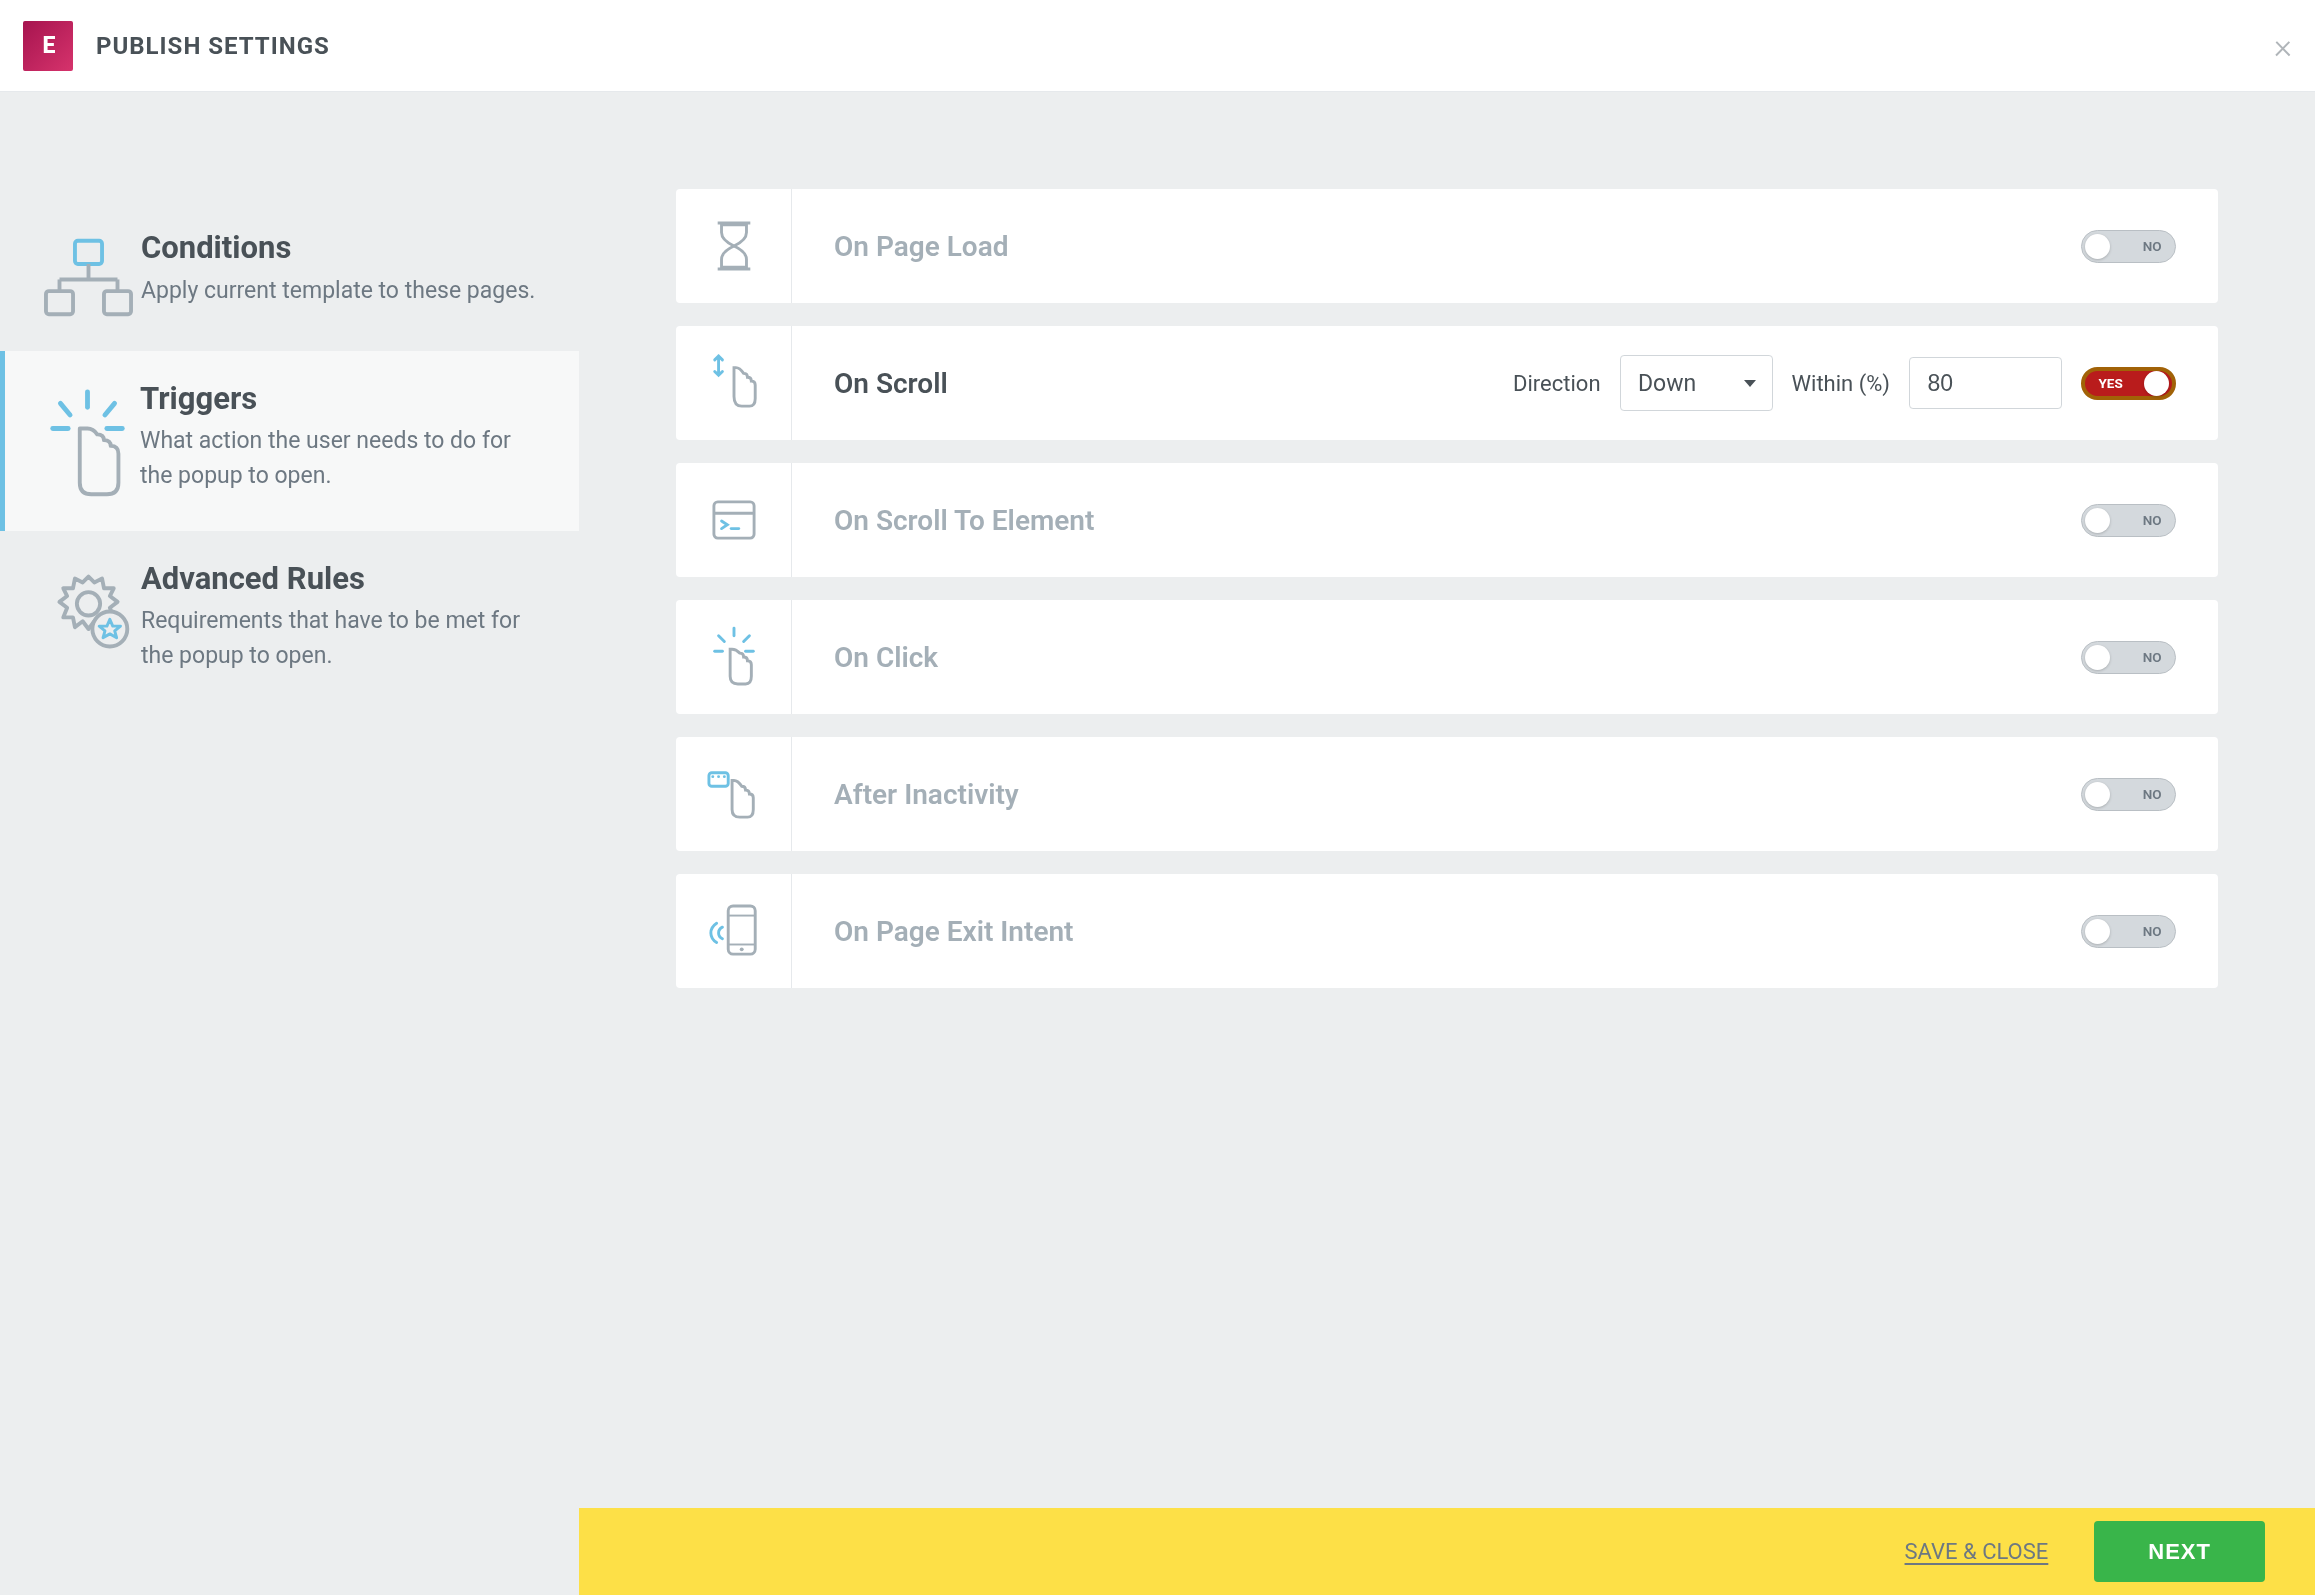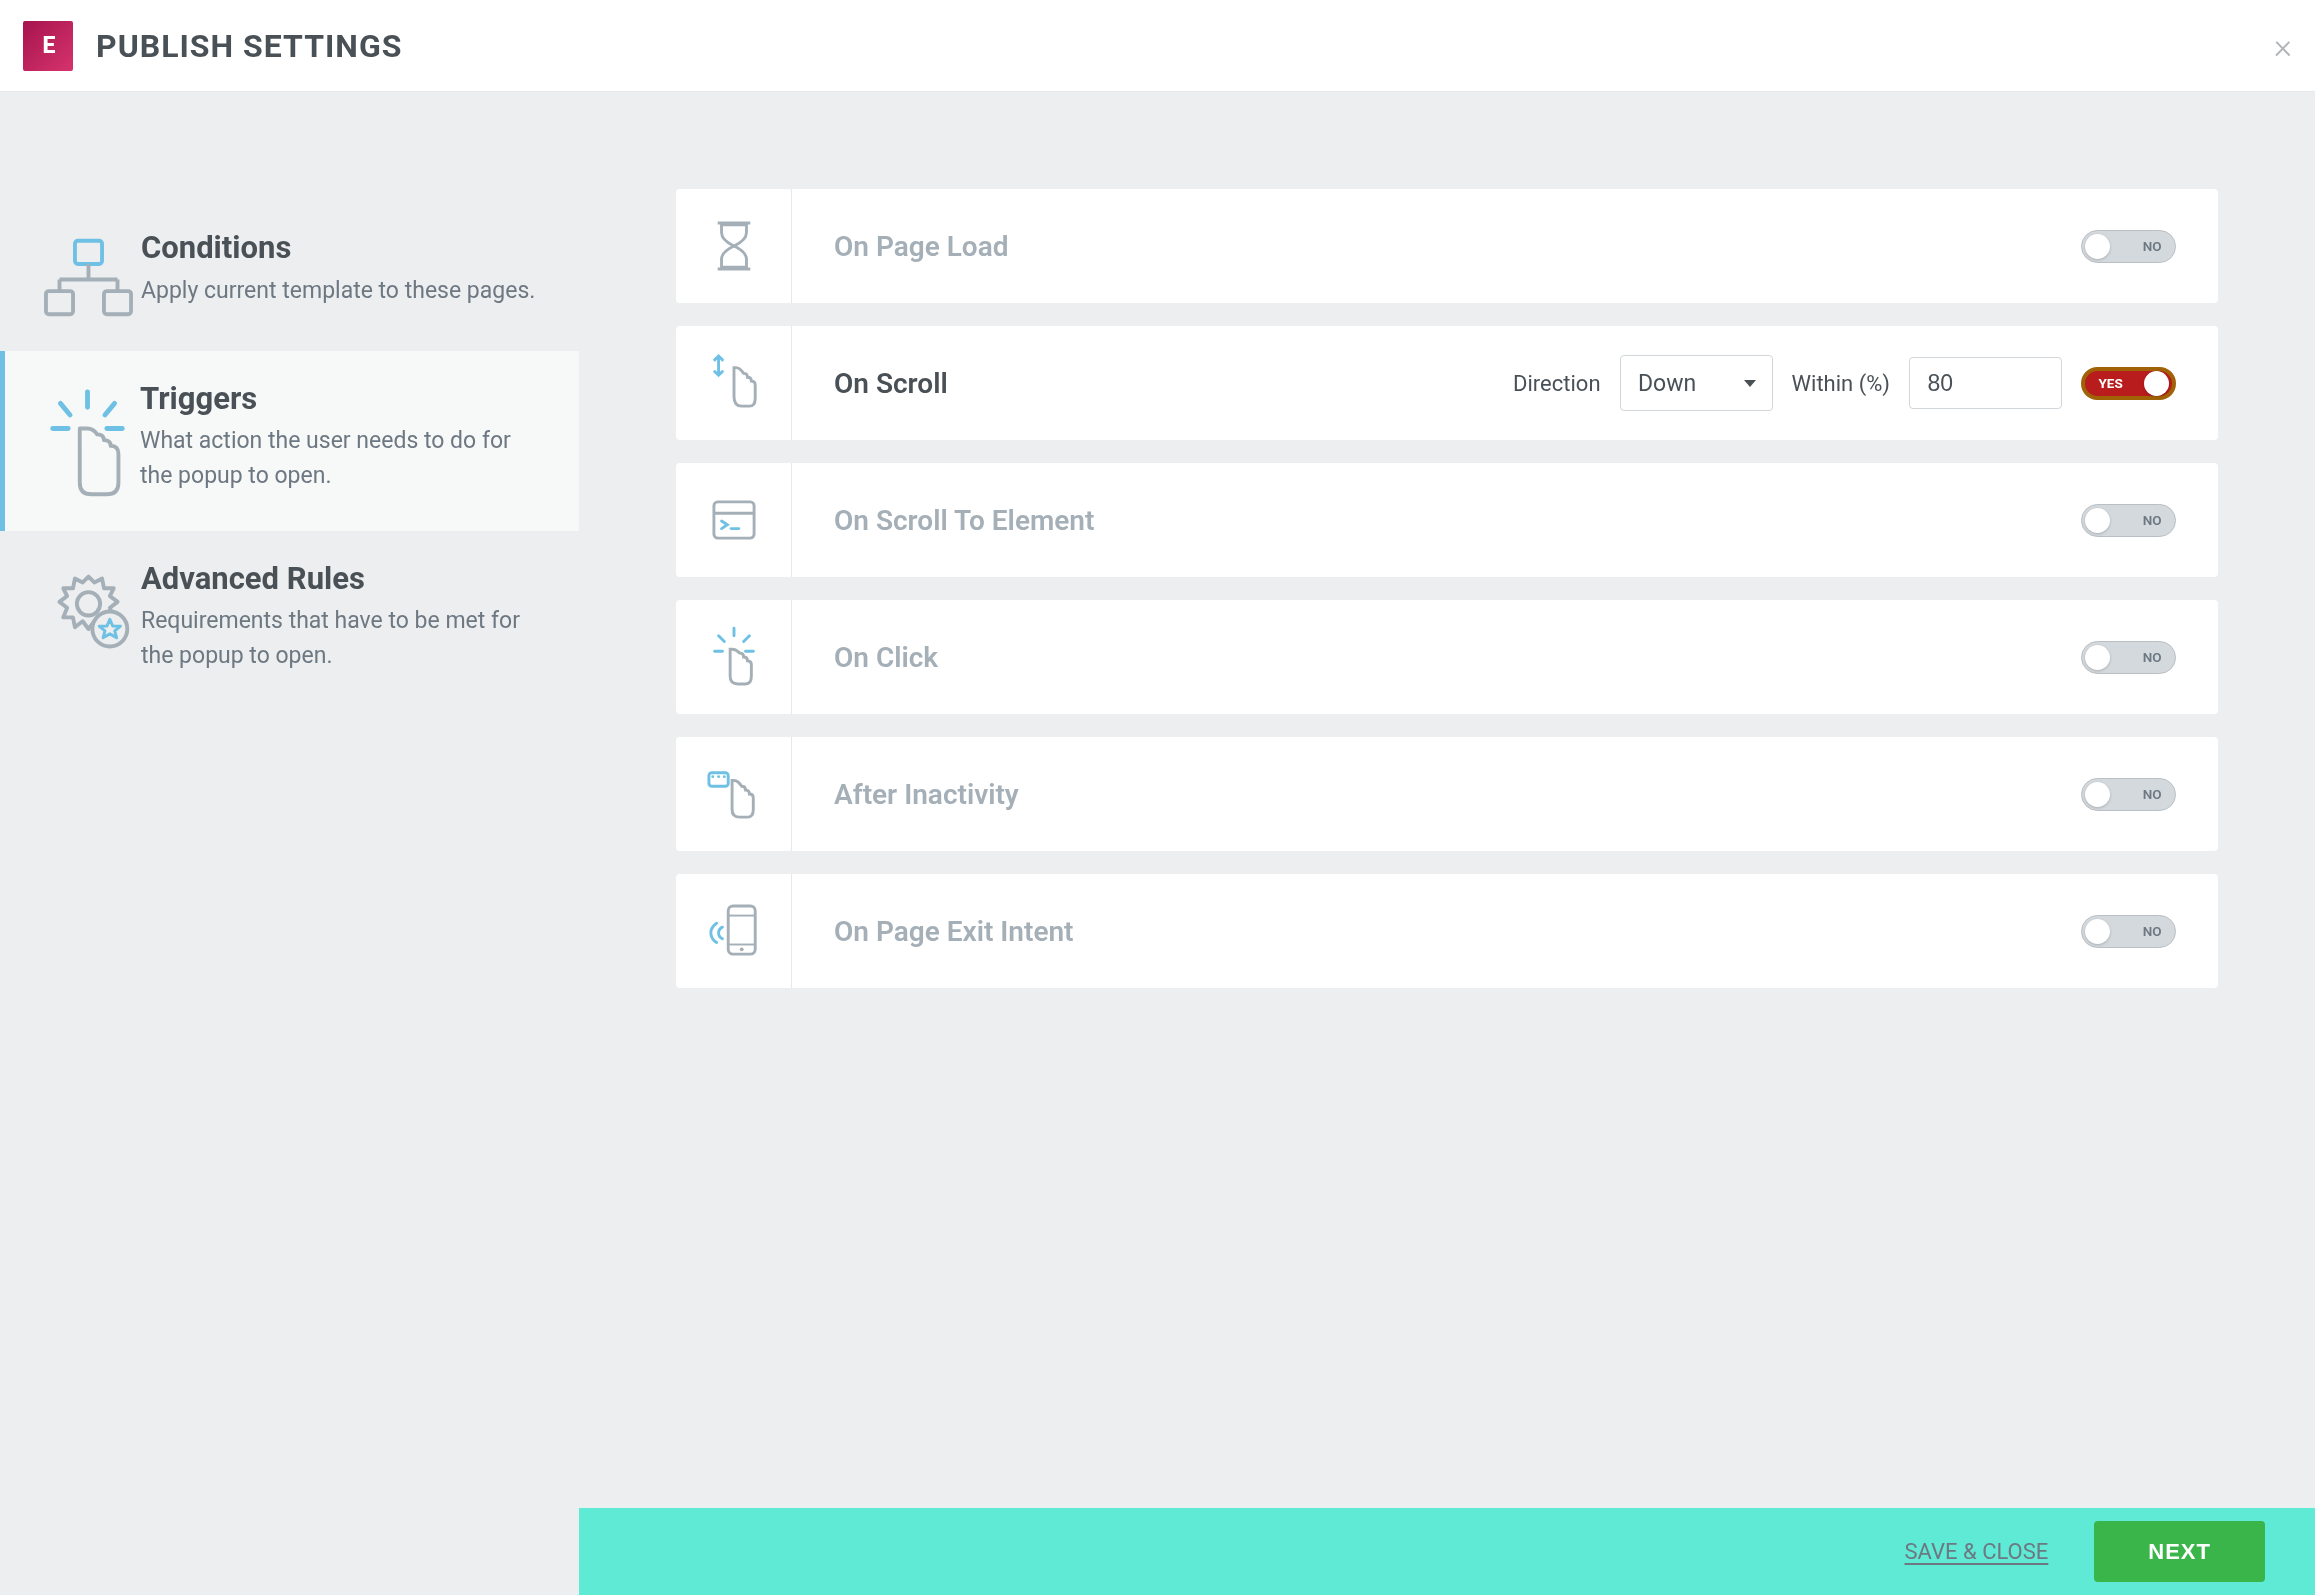--- a/index.html
+++ b/index.html
@@ -27,21 +27,21 @@
     display: flex;
     align-items: center;
     justify-content: center;
     color: #fff;
     font-weight: 800;
     font-size: 23px;
     letter-spacing: -1.9px;
     border-radius: 1.9px;
   }
   .header-title {
-    font-size: 32px;
+    font-size: 24px;
     font-weight: 700;
     color: #495157;
     margin-left: 23px;
     letter-spacing: 1px;
   }
   .close-btn {
     position: absolute;
     right: 23px;
     top: 50%;
     transform: translateY(-50%);
@@ -221,21 +221,21 @@
     font-weight: 700;
   }
 
   
   .footer {
     position: fixed;
     bottom: 0;
     left: 579px;
     right: 0;
     height: 87px;
-    background: #5eead4;
+    background: #fde047;
     display: flex;
     align-items: center;
     justify-content: flex-end;
     padding: 0 50px;
     gap: 46px;
   }
   .save-close {
     font-size: 22px;
     color: #6d7882;
     text-decoration: underline;

